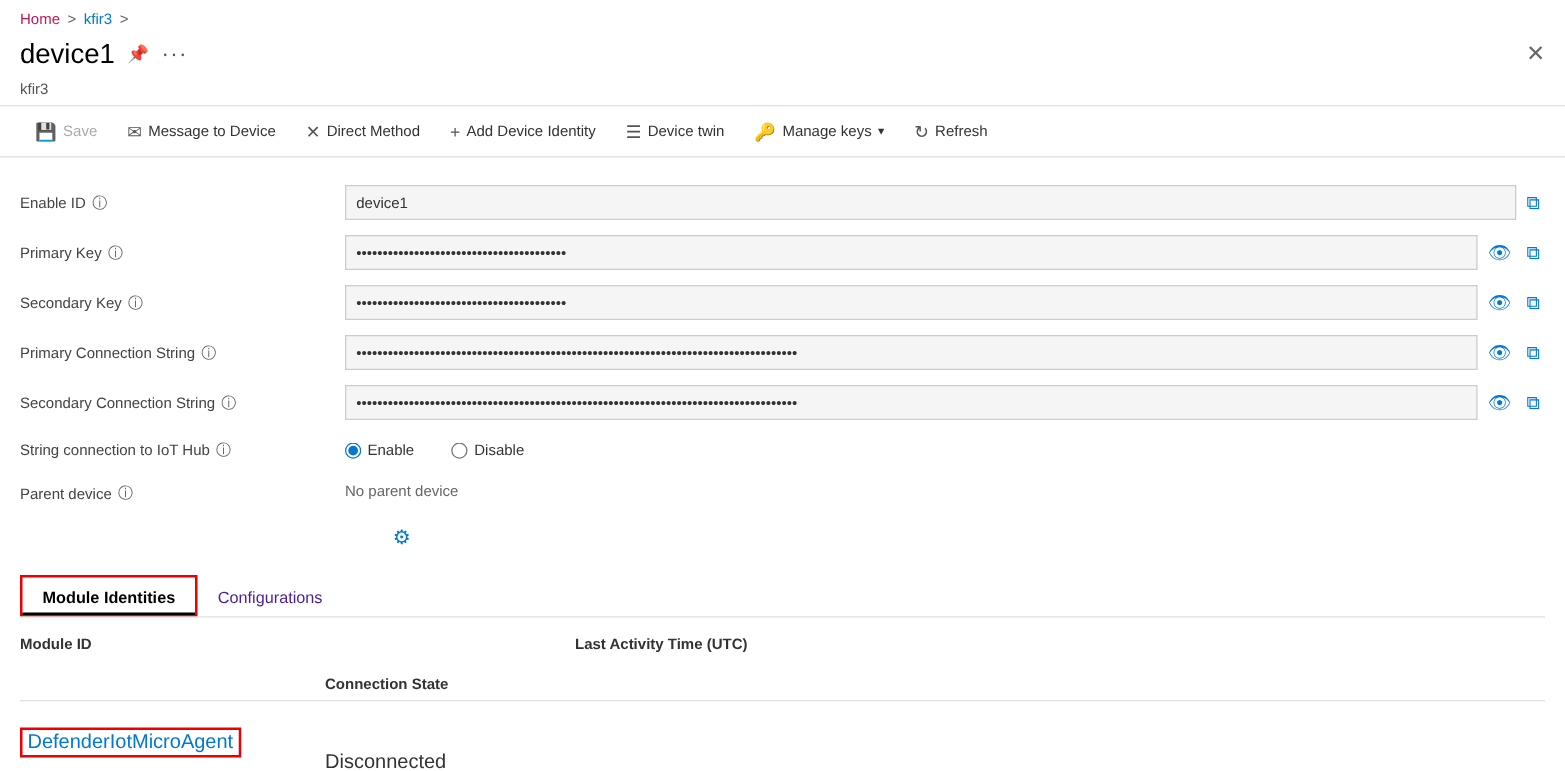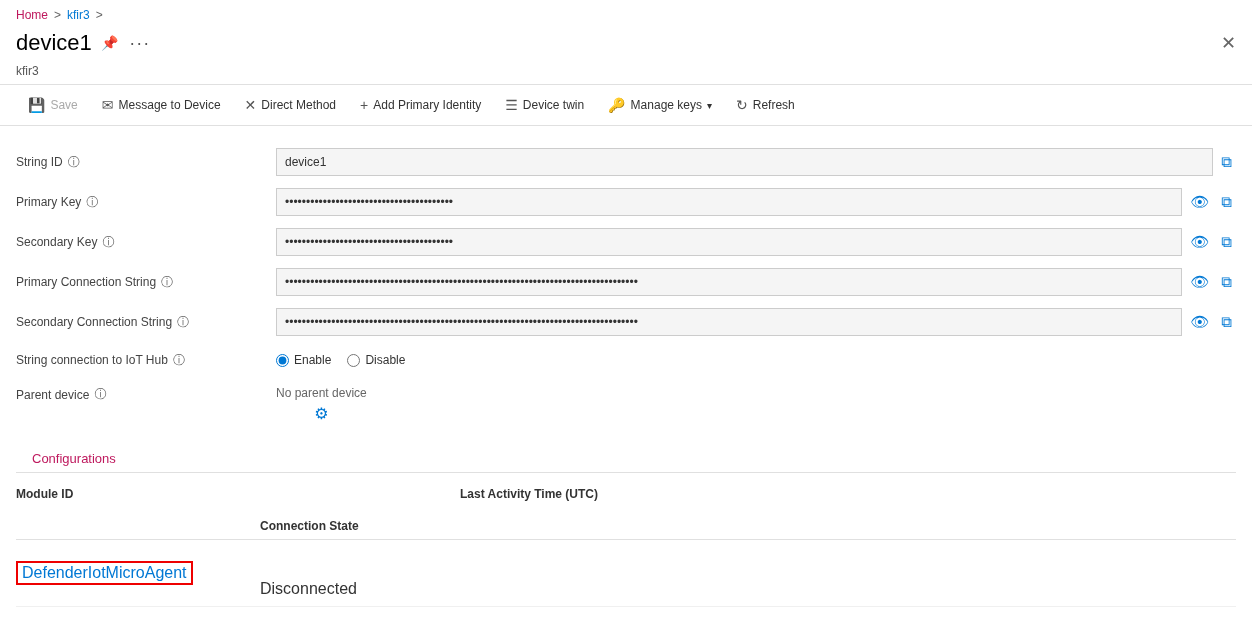--- a/index.html
+++ b/index.html
@@ -24,25 +24,25 @@
     .form-section { display: flex; flex-direction: column; gap: 0; }
     .form-row { display: flex; align-items: center; padding: 6px 0; min-height: 36px; }
     .form-label { width: 260px; min-width: 260px; font-size: 12px; color: #444; display: flex; align-items: center; gap: 5px; }
     .info-icon { color: #666; font-size: 12px; cursor: pointer; }
     .form-control { flex: 1; display: flex; align-items: center; gap: 6px; }
     .form-input { flex: 1; height: 28px; border: 1px solid #ccc; padding: 4px 8px; font-size: 12px; background: #fff; }
     .form-input.readonly { background: #f5f5f5; color: #333; }
     .input-with-icons { display: flex; align-items: center; gap: 4px; width: 100%; }
     .field-action-btn { background: none; border: none; cursor: pointer; color: #0078d4; font-size: 15px; padding: 2px 4px; }
 
-    .radio-group { display: flex; align-items: flex-end; gap: 16px; }
+    .radio-group { display: flex; align-items: flex-end; gap: 30px; }
     .radio-option { display: flex; align-items: center; gap: 5px; cursor: pointer; font-size: 12px; }
     .radio-option input { accent-color: #0078d4; }
 
-    .parent-device-section { display: flex; flex-direction: column; gap: 4px; }
+    .parent-device-section { display: flex; flex-direction: column; gap: 20px; }
     .no-parent-text { font-size: 12px; color: #666; }
     .gear-btn { background: none; border: none; cursor: pointer; color: #0078d4; font-size: 16px; padding: 0; }
 
     .tabs-section { margin-top: 16px; border-bottom: 1px solid #e0e0e0; }
     .tabs { display: flex; gap: 0; }
     .tab { padding: 8px 16px 6px; cursor: pointer; font-size: 13px; color: #333; border: none; background: none; position: relative; }
     .tab.active { color: #000; font-weight: 600; }
     .tab.active::after { content: ''; position: absolute; bottom: -1px; left: 0; right: 0; height: 2px; background: #000; }
     .tab.link-style { color: #0078d4; }
 
@@ -82,21 +82,21 @@
   <button class="toolbar-btn">
     <span class="btn-icon">✉</span>
     <span>Message to Device</span>
   </button>
   <button class="toolbar-btn">
     <span class="btn-icon">✕</span>
     <span>Direct Method</span>
   </button>
   <button class="toolbar-btn">
     <span class="btn-icon">+</span>
-    <span>Add Primary Identity</span>
+    <span>Add Device Identity</span>
   </button>
   <button class="toolbar-btn">
     <span class="btn-icon">☰</span>
     <span>Device twin</span>
   </button>
   <button class="toolbar-btn">
     <span class="btn-icon">🔑</span>
     <span>Manage keys</span>
     <span style="font-size:10px;">▾</span>
   </button>
@@ -104,21 +104,21 @@
     <span class="btn-icon">↻</span>
     <span>Refresh</span>
   </button>
 </div>
 
 <div class="main-content">
   <div class="form-section">
 
     <div class="form-row">
       <div class="form-label">
-        <span>String ID</span>
+        <span>Enable ID</span>
         <span class="info-icon">ⓘ</span>
       </div>
       <div class="form-control">
         <div class="input-with-icons">
           <input class="form-input readonly" style="flex: 1 1 0%;" type="text" readonly="" value="device1">
           <button class="field-action-btn" title="Copy">⧉</button>
         </div>
       </div>
     </div>
 
@@ -207,21 +207,26 @@
           <span class="no-parent-text">No parent device</span>
           <button class="gear-btn">⚙</button>
         </div>
       </div>
     </div>
 
   </div>
 
   <div class="tabs-section" style="margin-top:14px;">
     <div class="tabs">
-      <button class="tab link-style" style="color:#be185d;text-align:center;">
+      <div style="border: 2px solid #e00; display:inline-block;">
+        <button class="tab active">
+          <span>Module Identities</span>
+        </button>
+      </div>
+      <button class="tab link-style" style="color:#4c1d95;text-align:center;">
         <span>Configurations</span>
       </button>
     </div>
   </div>
 
   <div class="table-section">
     <div class="table-header">
       <div class="col-module-id">Module ID</div>
       <div class="col-conn-state">Connection State</div>
       <div class="col-last-activity">Last Activity Time (UTC)</div>

